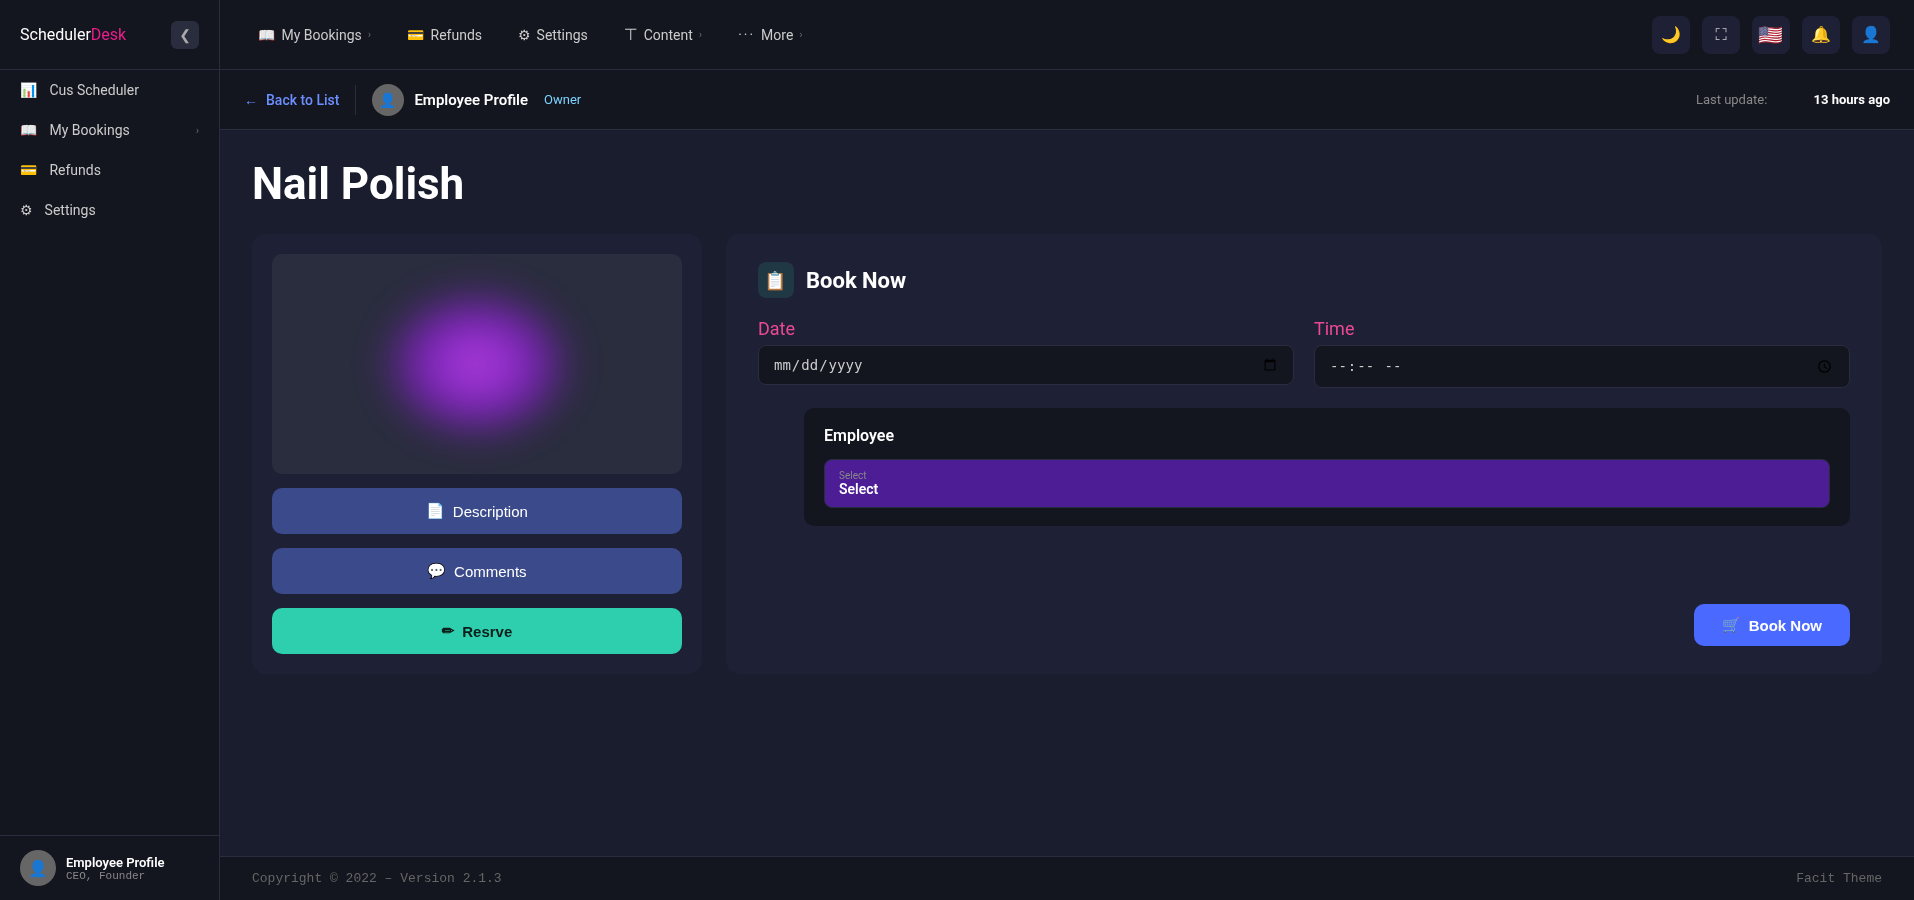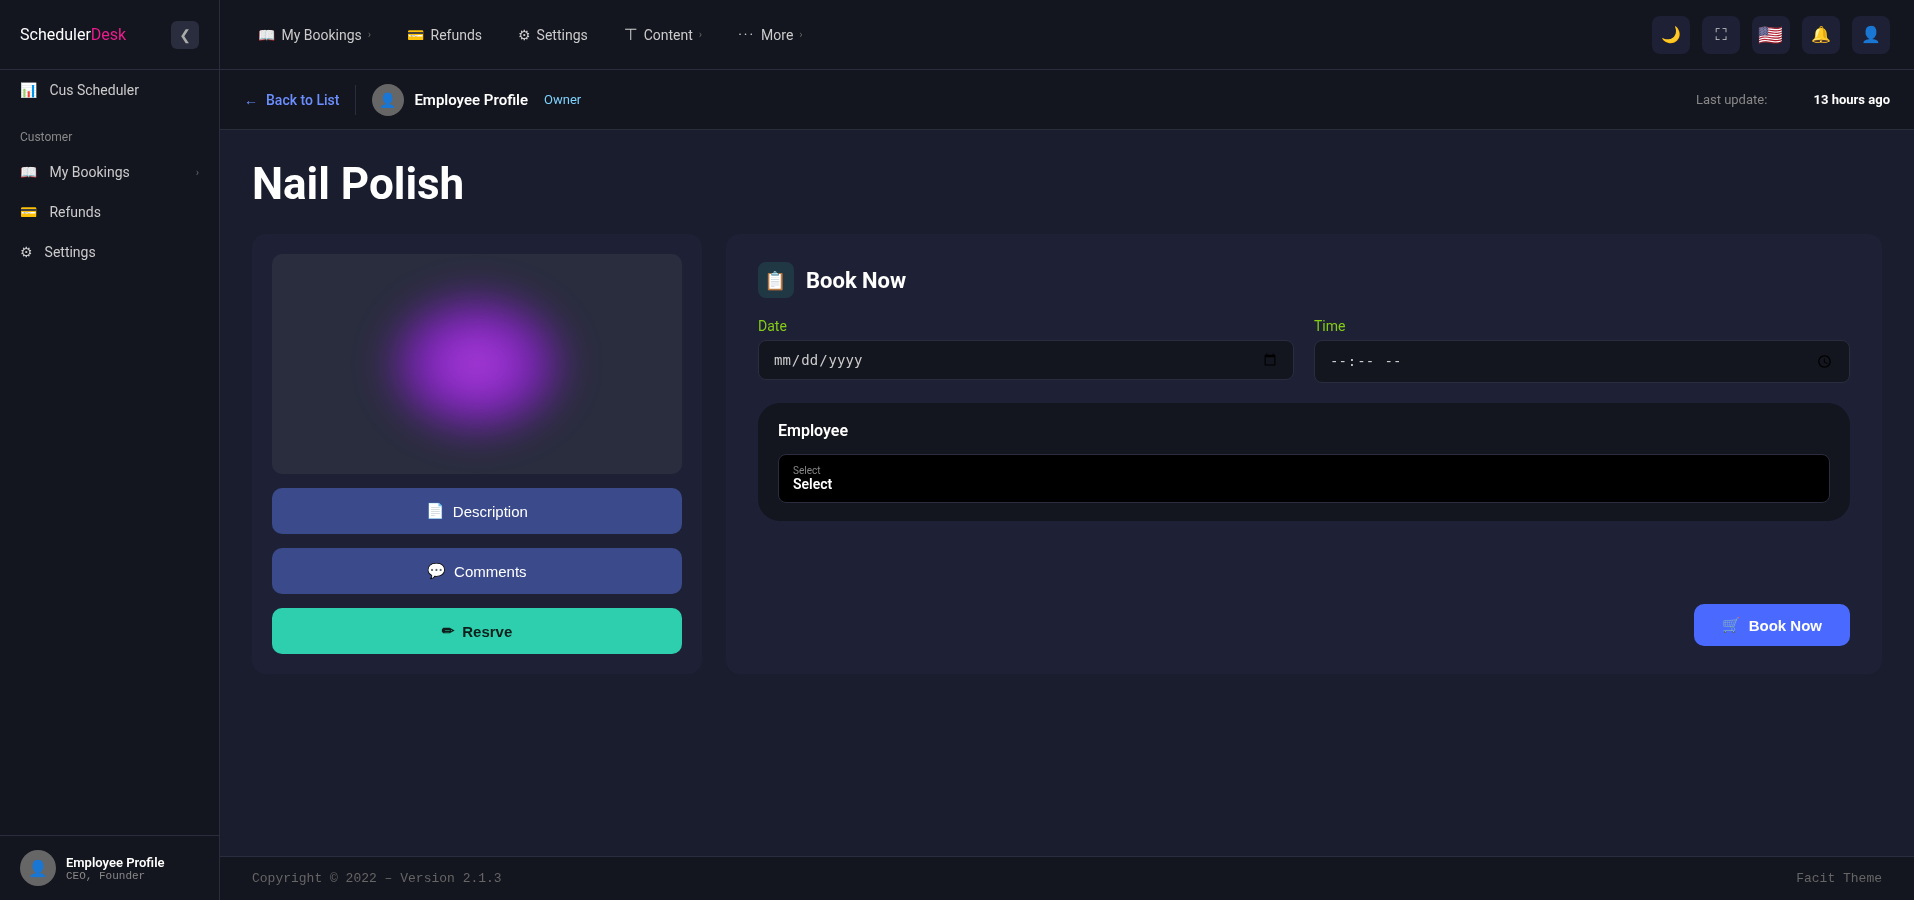--- a/index.html
+++ b/index.html
@@ -306,44 +306,45 @@
       color: #2ecfae;
       font-size: 18px;
     }
 
     .form-row {
       display: grid;
       grid-template-columns: 1fr 1fr;
       gap: 20px;
     }
     .form-group { display: flex; flex-direction: column; gap: 6px; }
-    .form-label { font-size: 14px; color: #84cc16; }
+    .form-label { font-size: 18px; color: #ec4899; }
     .form-input {
       background: #13151f;
       border: 1px solid #2a2d3e;
       border-radius: 8px;
       color: #ccc;
       padding: 10px 14px;
       font-size: 14px;
       outline: none;
       width: 100%;
     }
 
     .employee-section {
       background: #13151f;
-      border-radius: 22px;
+      border-radius: 10px;
       padding: 18px 20px;
+      margin-left: 46px;
     }
     .employee-section-title {
       font-size: 16px;
       font-weight: 600;
       margin-bottom: 14px;
     }
     .employee-select {
-      background: #000000;
+      background: #4c1d95;
       border: 1px solid #2a2d3e;
       border-radius: 8px;
       padding: 10px 14px;
       cursor: pointer;
     }
     .employee-select-label {
       font-size: 10px;
       color: #888;
     }
     .employee-select-value {
@@ -395,21 +396,20 @@
     <div class="logo-collapse">
       <span>❮</span>
     </div>
   </div>
 
   <div class="sidebar-cus-dashboard">
     <span>📊</span>
     <span>Cus Scheduler</span>
   </div>
 
-  <div class="sidebar-customer-label">Customer</div>
 
   <div class="sidebar-nav">
     <div class="sidebar-item">
       <span>📖</span>
       <span>My Bookings</span>
       <span class="chevron">›</span>
     </div>
     <div class="sidebar-item">
       <span>💳</span>
       <span>Refunds</span>

